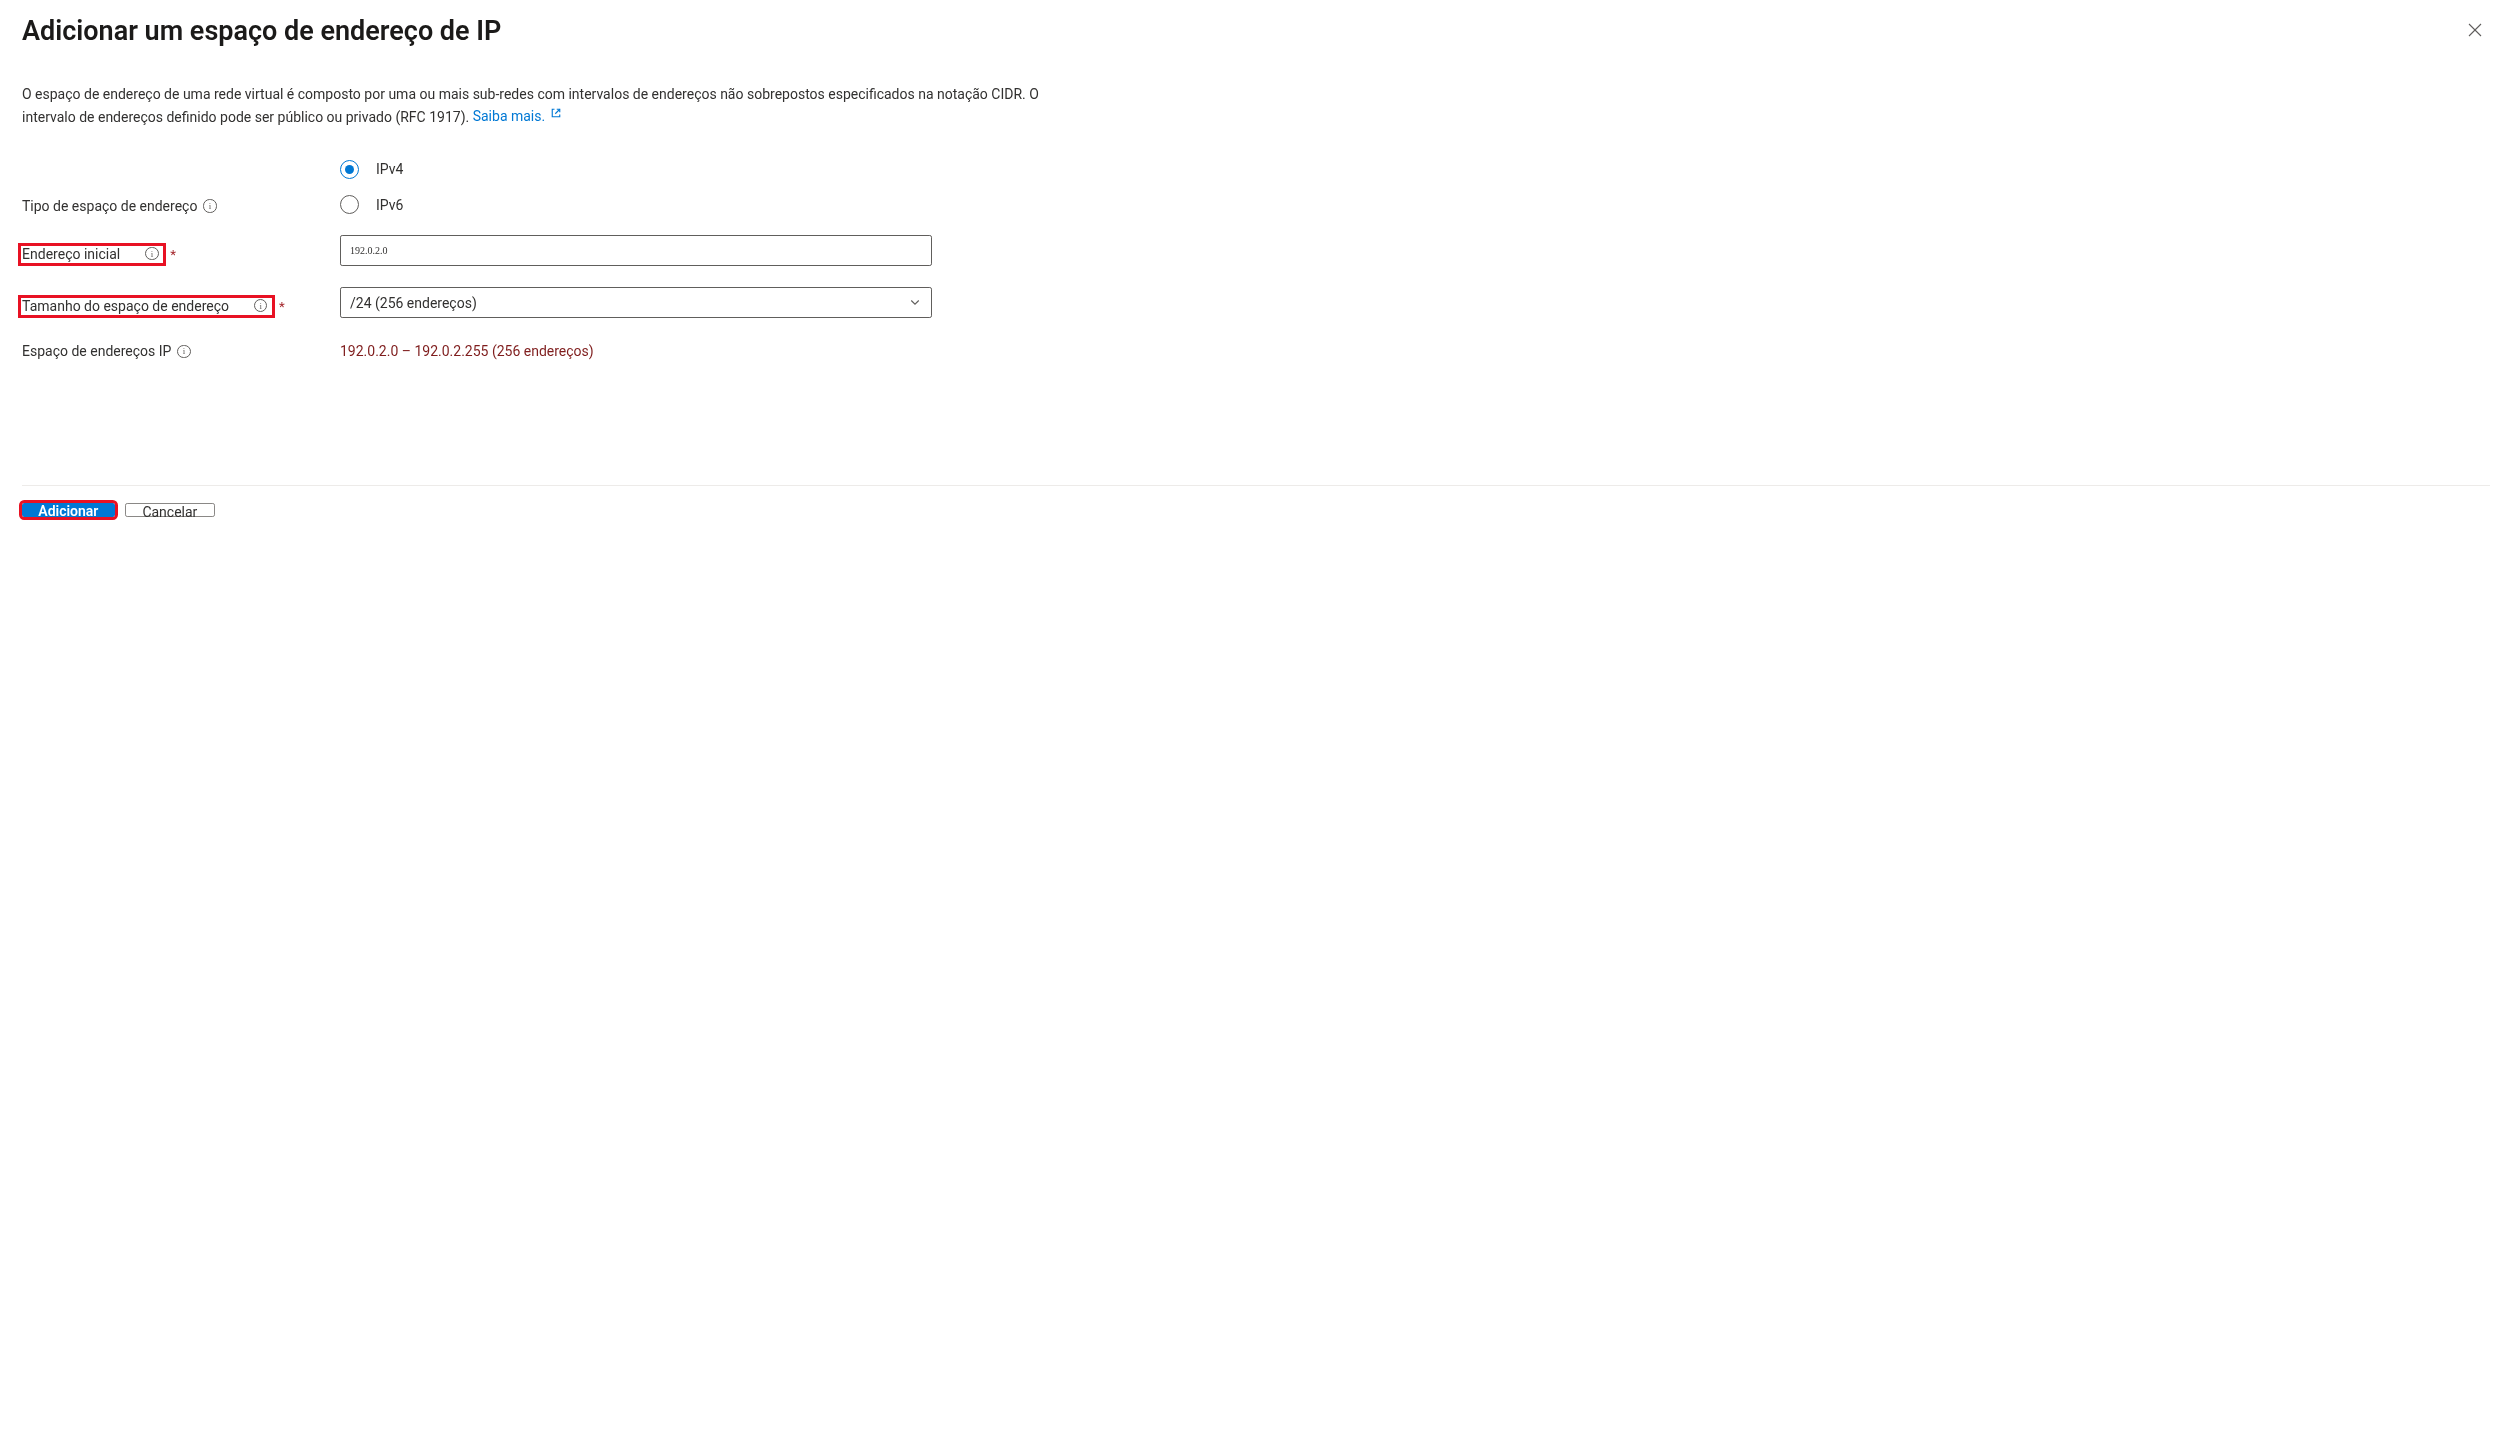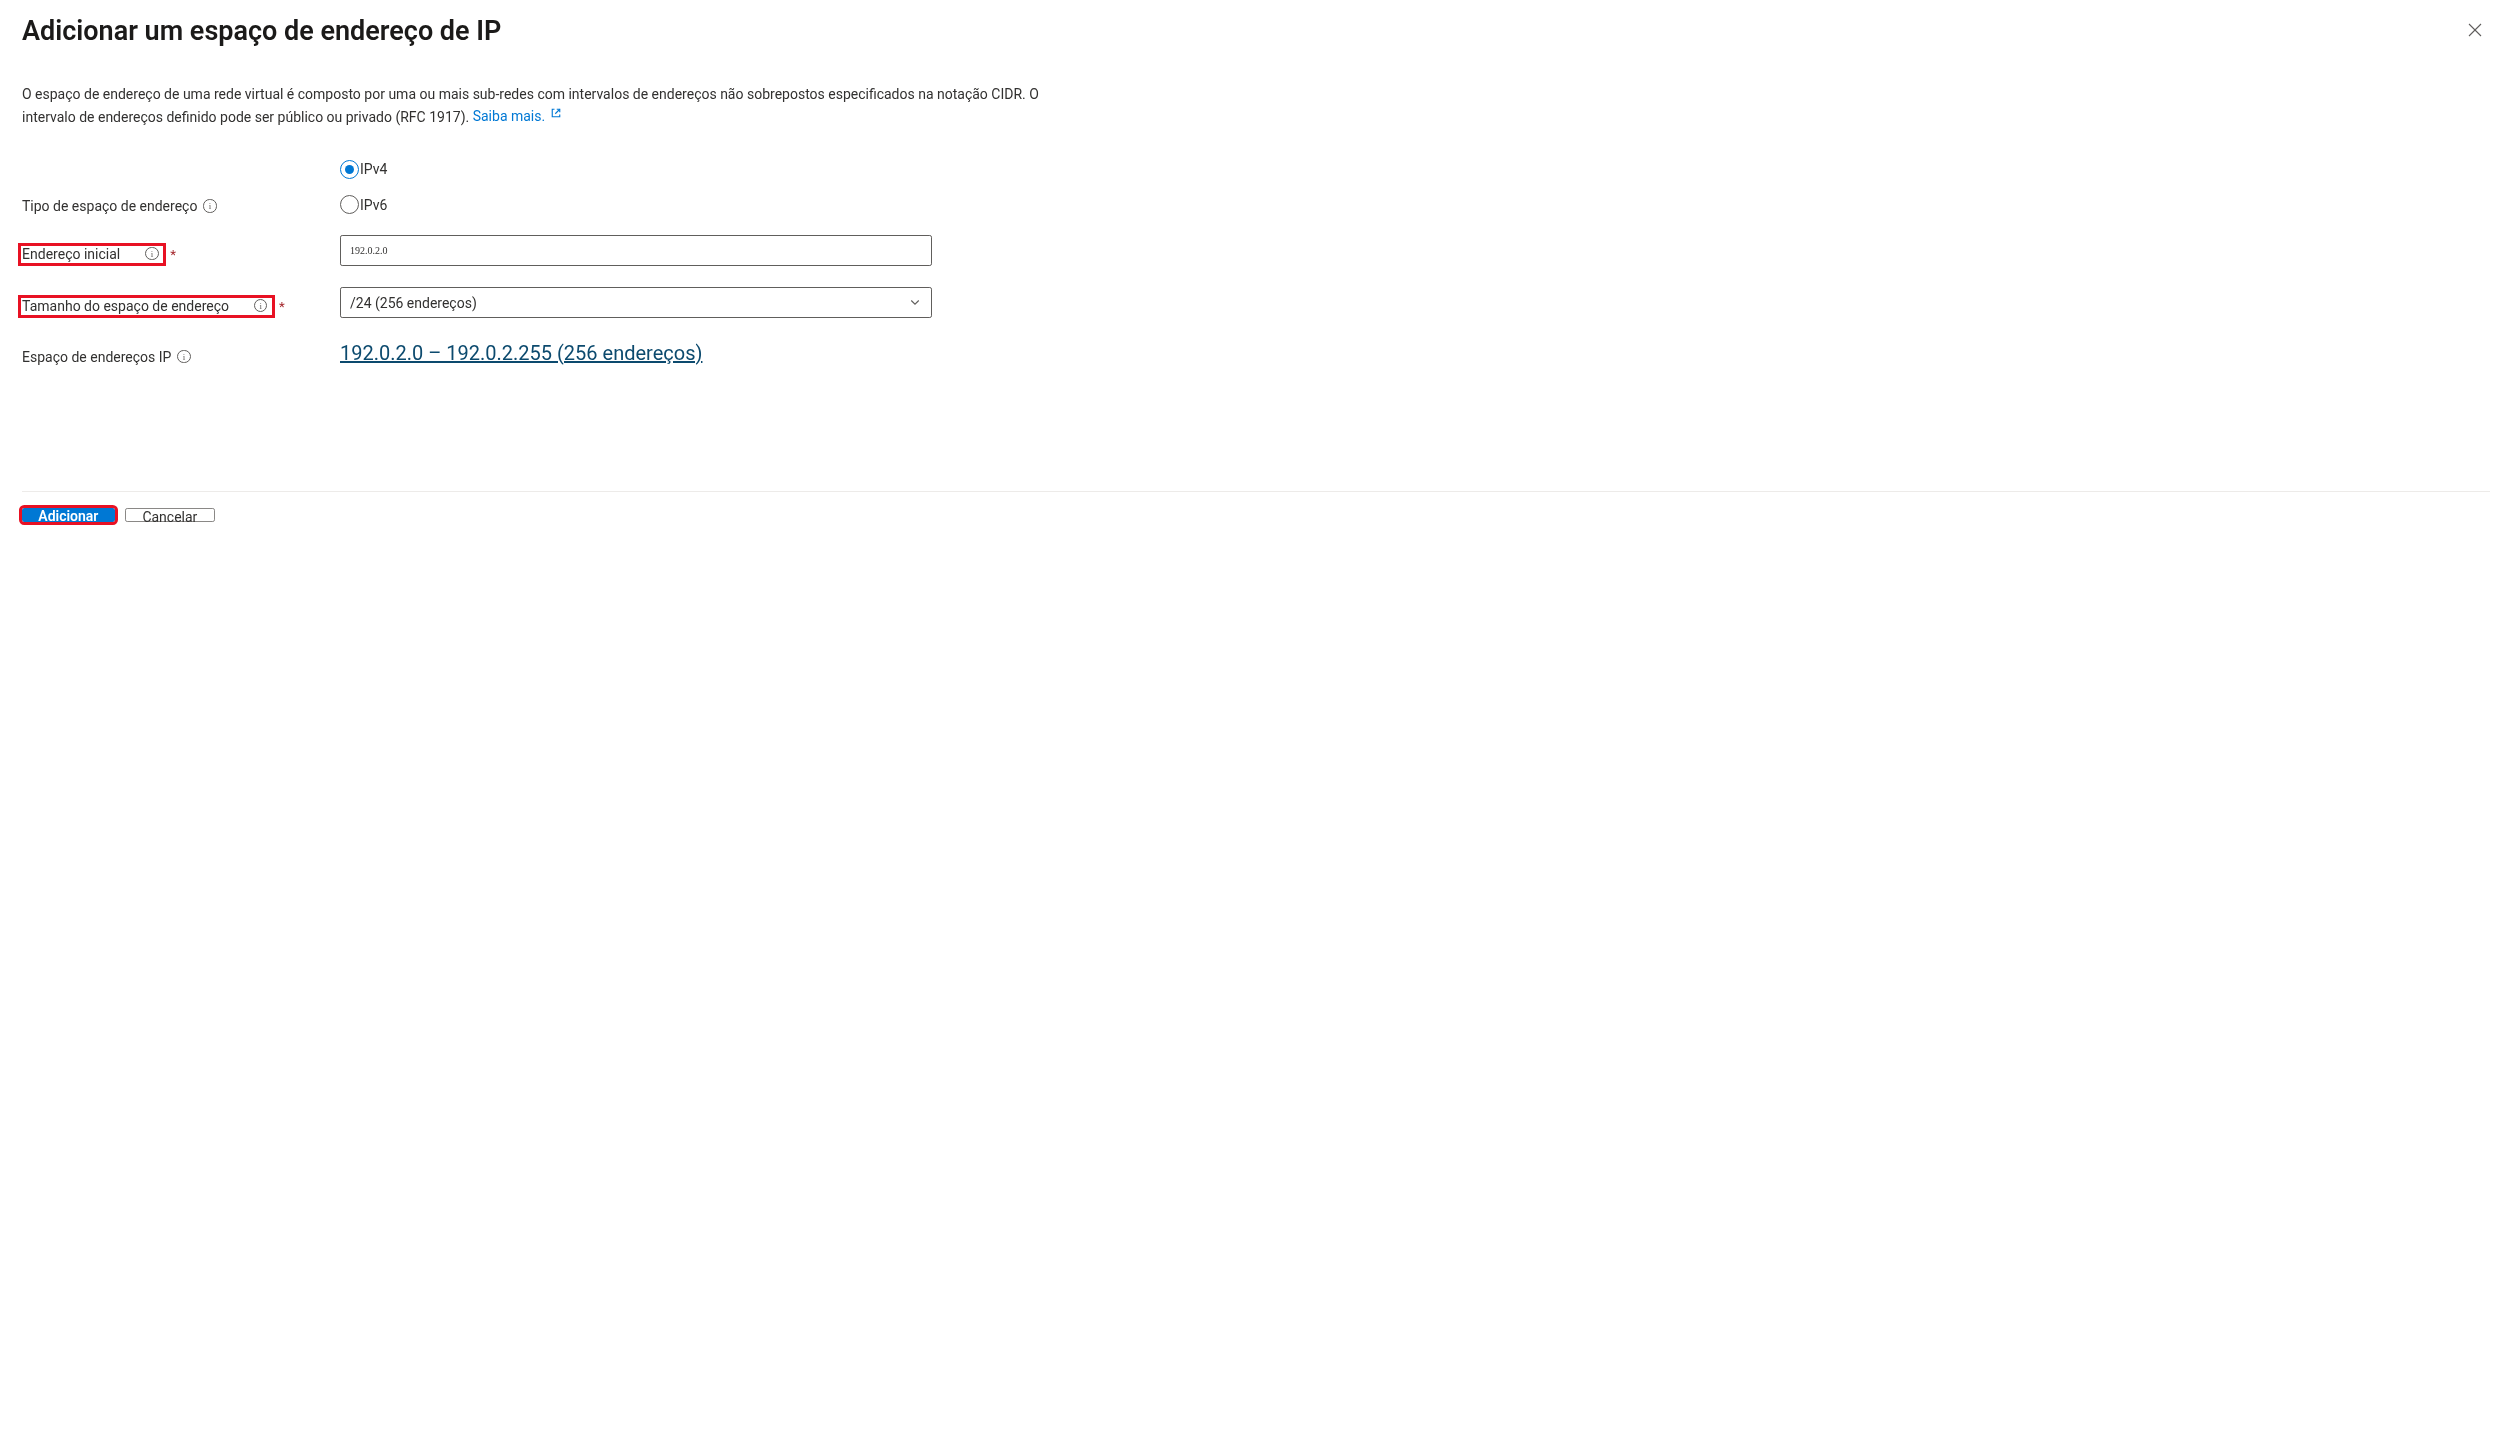--- a/index.html
+++ b/index.html
@@ -101,21 +101,21 @@
     }
     .radio-group {
       display: flex;
       flex-direction: column;
       gap: 16.3px;
       padding-top: 3px;
     }
     .radio-item {
       display: flex;
       align-items: center;
-      gap: 1px;
+      gap: 17px;
       cursor: pointer;
       font-size: 14px;
     }
     .radio-circle {
       width: 19px;
       height: 19px;
       border-radius: 50%;
       display: inline-flex;
       align-items: center;
       justify-content: center;
@@ -160,24 +160,23 @@
       background: #fff;
     }
     .chevron {
       position: absolute;
       right: 10.4px;
       top: 50%;
       transform: translateY(-50%);
       color: #605e5c;
     }
     .readonly-val {
-      font-size: 20px;
-      color: #0c4a6e;
+      font-size: 14px;
+      color: #7f1d1d;
       padding-top: 1.5px;
-      text-decoration: underline;
     }
     .footer-bar {
       border-top: 0.7px solid #edebe9;
       margin-top: 126px;
       padding-top: 16.3px;
       display: flex;
       gap: 10.4px;
       align-items: center;
     }
     .btn {

